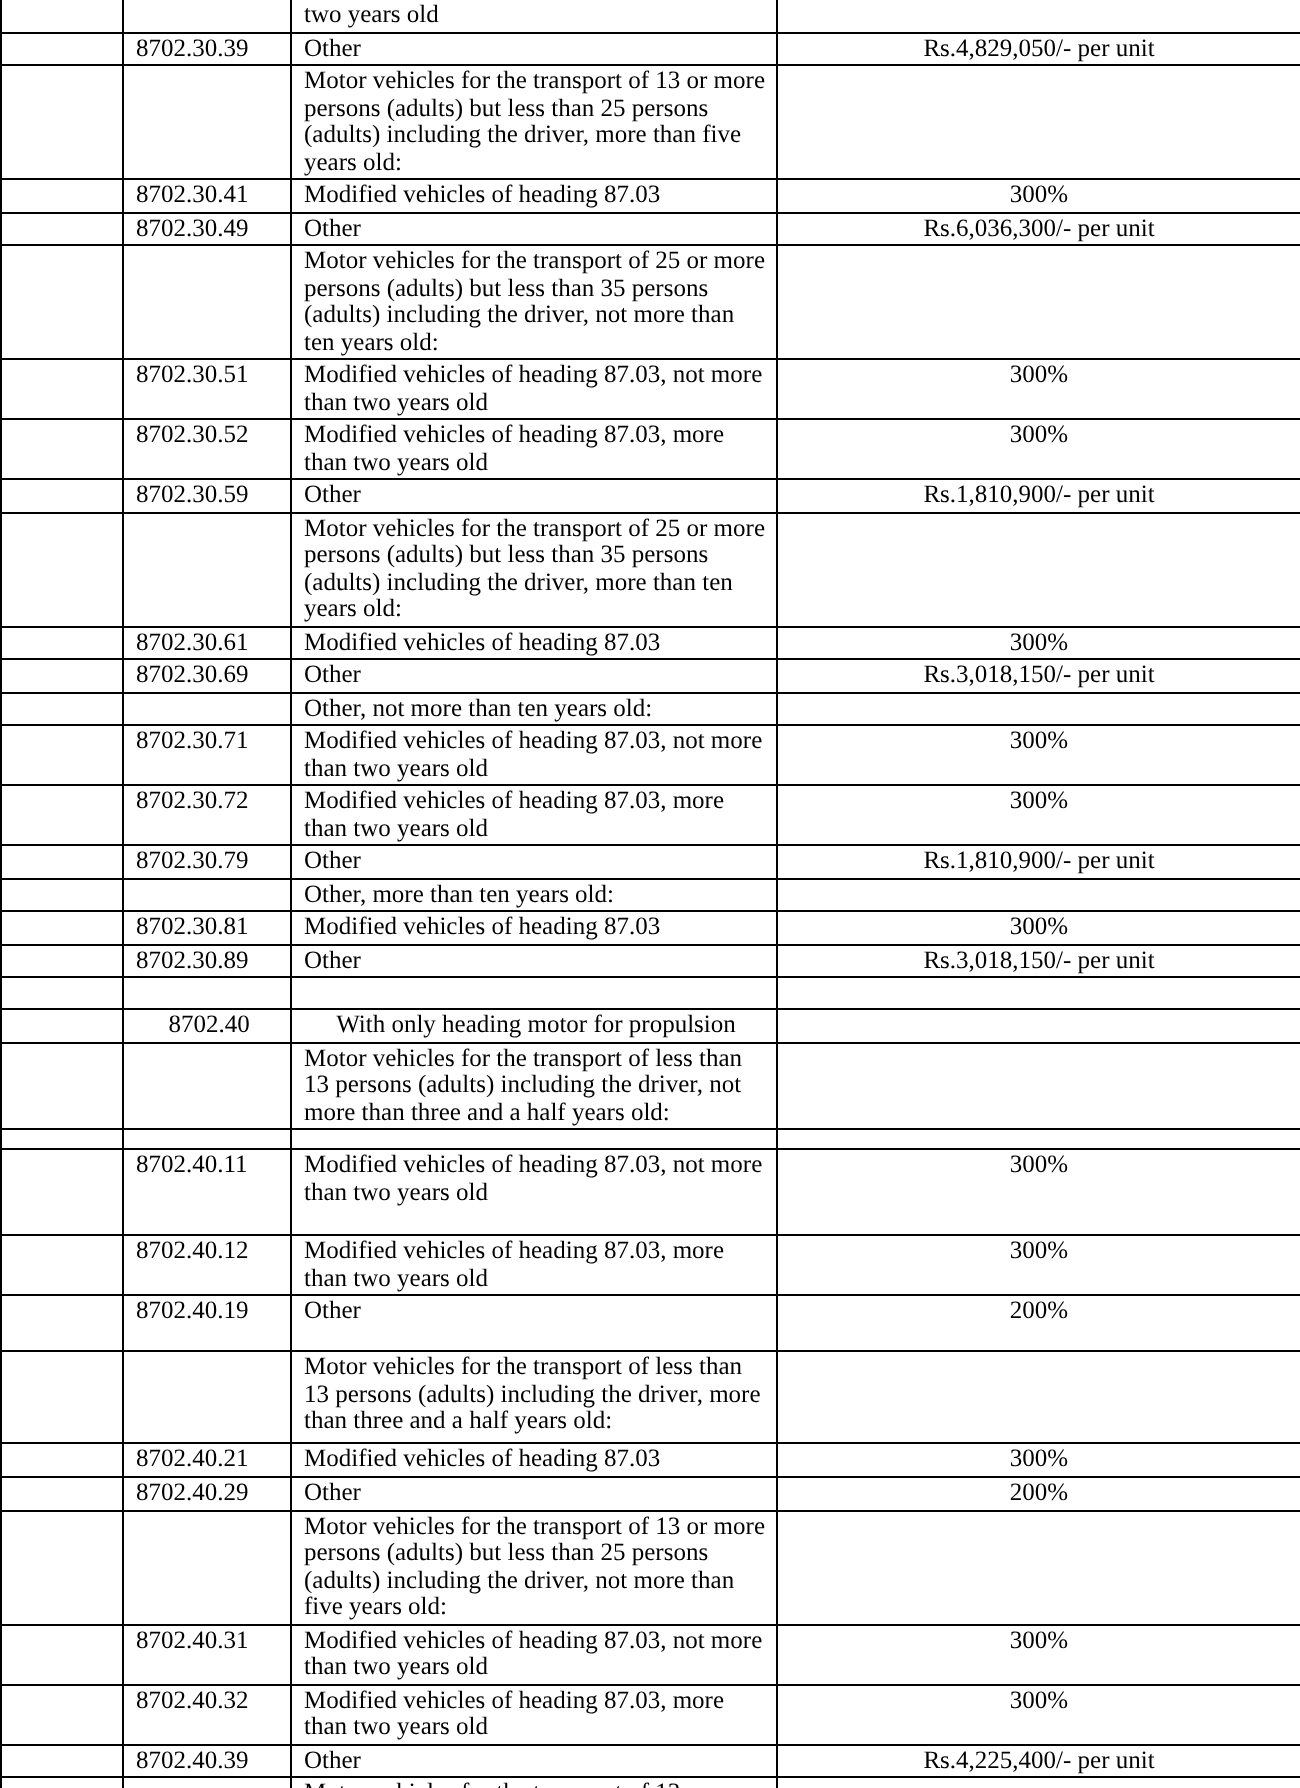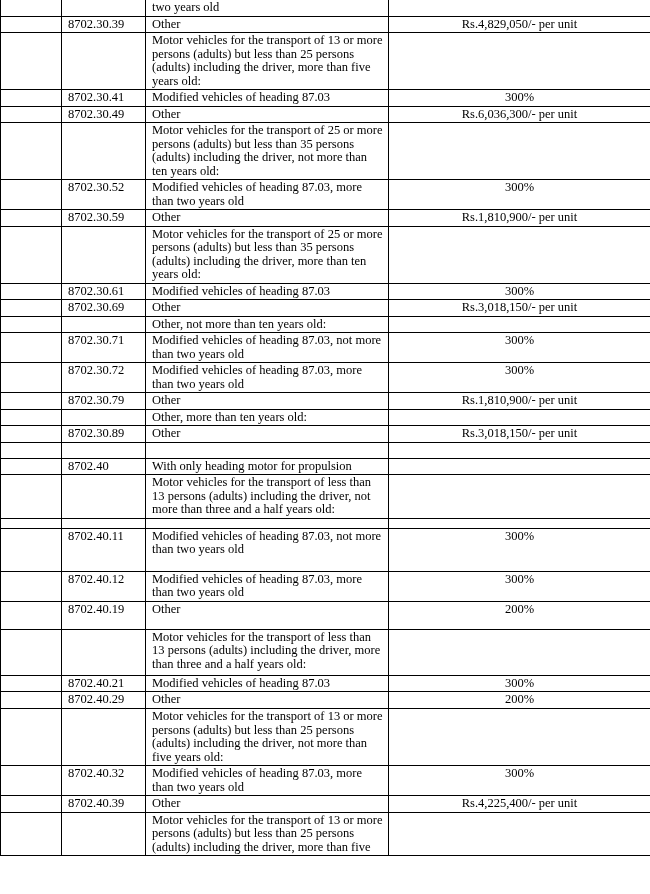--- a/index.html
+++ b/index.html
@@ -87,20 +87,26 @@
     <td class="c4">Rs.6,036,300/- per unit</td>
   </tr>
 
   <tr style="height: 56px;">
     <td class="c1"></td>
     <td class="c2"></td>
     <td class="c3">Motor vehicles for the transport of 25 or more persons (adults) but less than 35 persons (adults) including the driver, not more than ten years old:</td>
     <td class="c4"></td>
   </tr>
 
+  <tr style="height: 28px;">
+    <td class="c1"></td>
+    <td class="c2">8702.30.51</td>
+    <td class="c3">Modified vehicles of heading 87.03, not more than two years old</td>
+    <td class="c4">300%</td>
+  </tr>
 
   <tr style="height: 28px;">
     <td class="c1"></td>
     <td class="c2">8702.30.52</td>
     <td class="c3">Modified vehicles of heading 87.03, more than two years old</td>
     <td class="c4">300%</td>
   </tr>
 
   <tr style="height: 16px;">
     <td class="c1"></td>
@@ -158,36 +164,42 @@
     <td class="c4">Rs.1,810,900/- per unit</td>
   </tr>
 
   <tr style="height: 16px;">
     <td class="c1"></td>
     <td class="c2"></td>
     <td class="c3">Other, more than ten years old:</td>
     <td class="c4"></td>
   </tr>
 
+  <tr style="height: 16px;">
+    <td class="c1"></td>
+    <td class="c2">8702.30.81</td>
+    <td class="c3">Modified vehicles of heading 87.03</td>
+    <td class="c4">300%</td>
+  </tr>
 
   <tr style="height: 16px;">
     <td class="c1"></td>
     <td class="c2">8702.30.89</td>
     <td class="c3">Other</td>
     <td class="c4">Rs.3,018,150/- per unit</td>
   </tr>
 
   <tr style="height: 16px;">
     <td class="c1"></td>
     <td class="c2"></td>
     <td class="c3"></td>
     <td class="c4"></td>
   </tr>
 
-  <tr style="height: 16px;">
+  <tr style="height: 16px; text-align: center;">
     <td class="c1"></td>
     <td class="c2">8702.40</td>
     <td class="c3">With only heading motor for propulsion</td>
     <td class="c4"></td>
   </tr>
 
   <tr style="height: 42px;">
     <td class="c1"></td>
     <td class="c2"></td>
     <td class="c3">Motor vehicles for the transport of less than 13 persons (adults) including the driver, not more than three and a half years old:</td>
@@ -243,20 +255,26 @@
     <td class="c4">200%</td>
   </tr>
 
   <tr style="height: 54px;">
     <td class="c1"></td>
     <td class="c2"></td>
     <td class="c3">Motor vehicles for the transport of 13 or more persons (adults) but less than 25 persons (adults) including the driver, not more than five years old:</td>
     <td class="c4"></td>
   </tr>
 
+  <tr style="height: 28px;">
+    <td class="c1"></td>
+    <td class="c2">8702.40.31</td>
+    <td class="c3">Modified vehicles of heading 87.03, not more than two years old</td>
+    <td class="c4">300%</td>
+  </tr>
 
   <tr style="height: 28px;">
     <td class="c1"></td>
     <td class="c2">8702.40.32</td>
     <td class="c3">Modified vehicles of heading 87.03, more than two years old</td>
     <td class="c4">300%</td>
   </tr>
 
   <tr style="height: 16px;">
     <td class="c1"></td>

